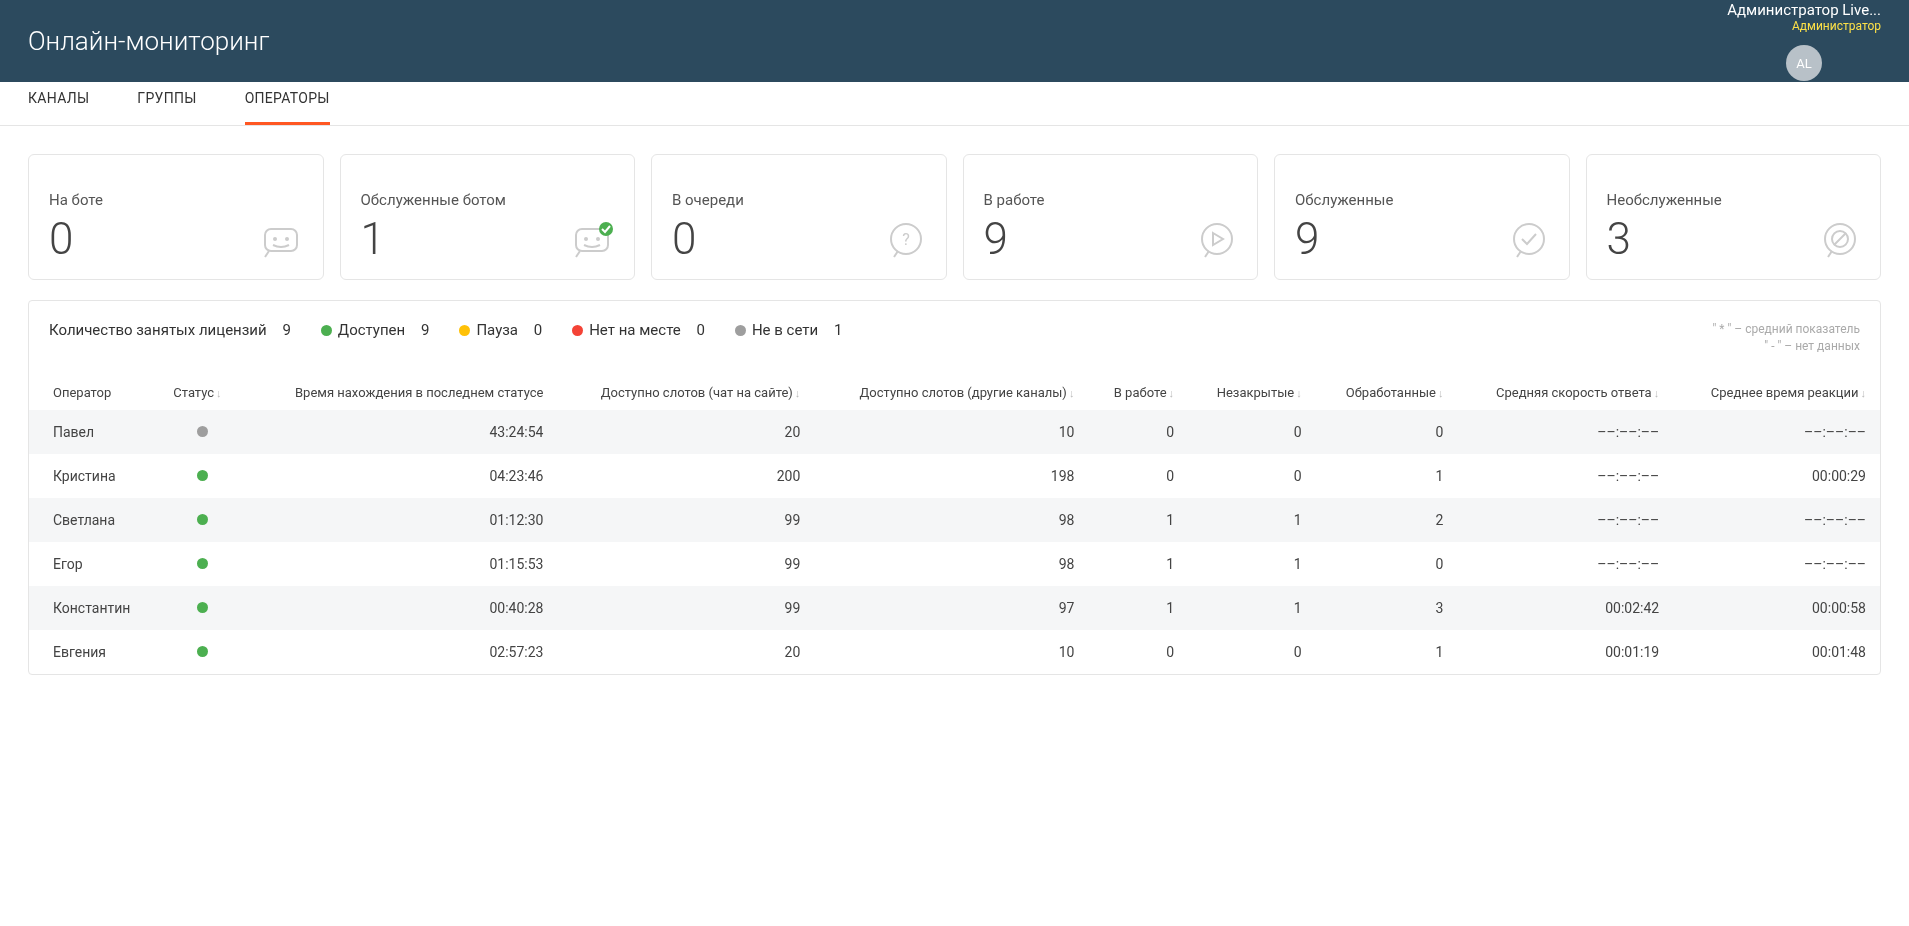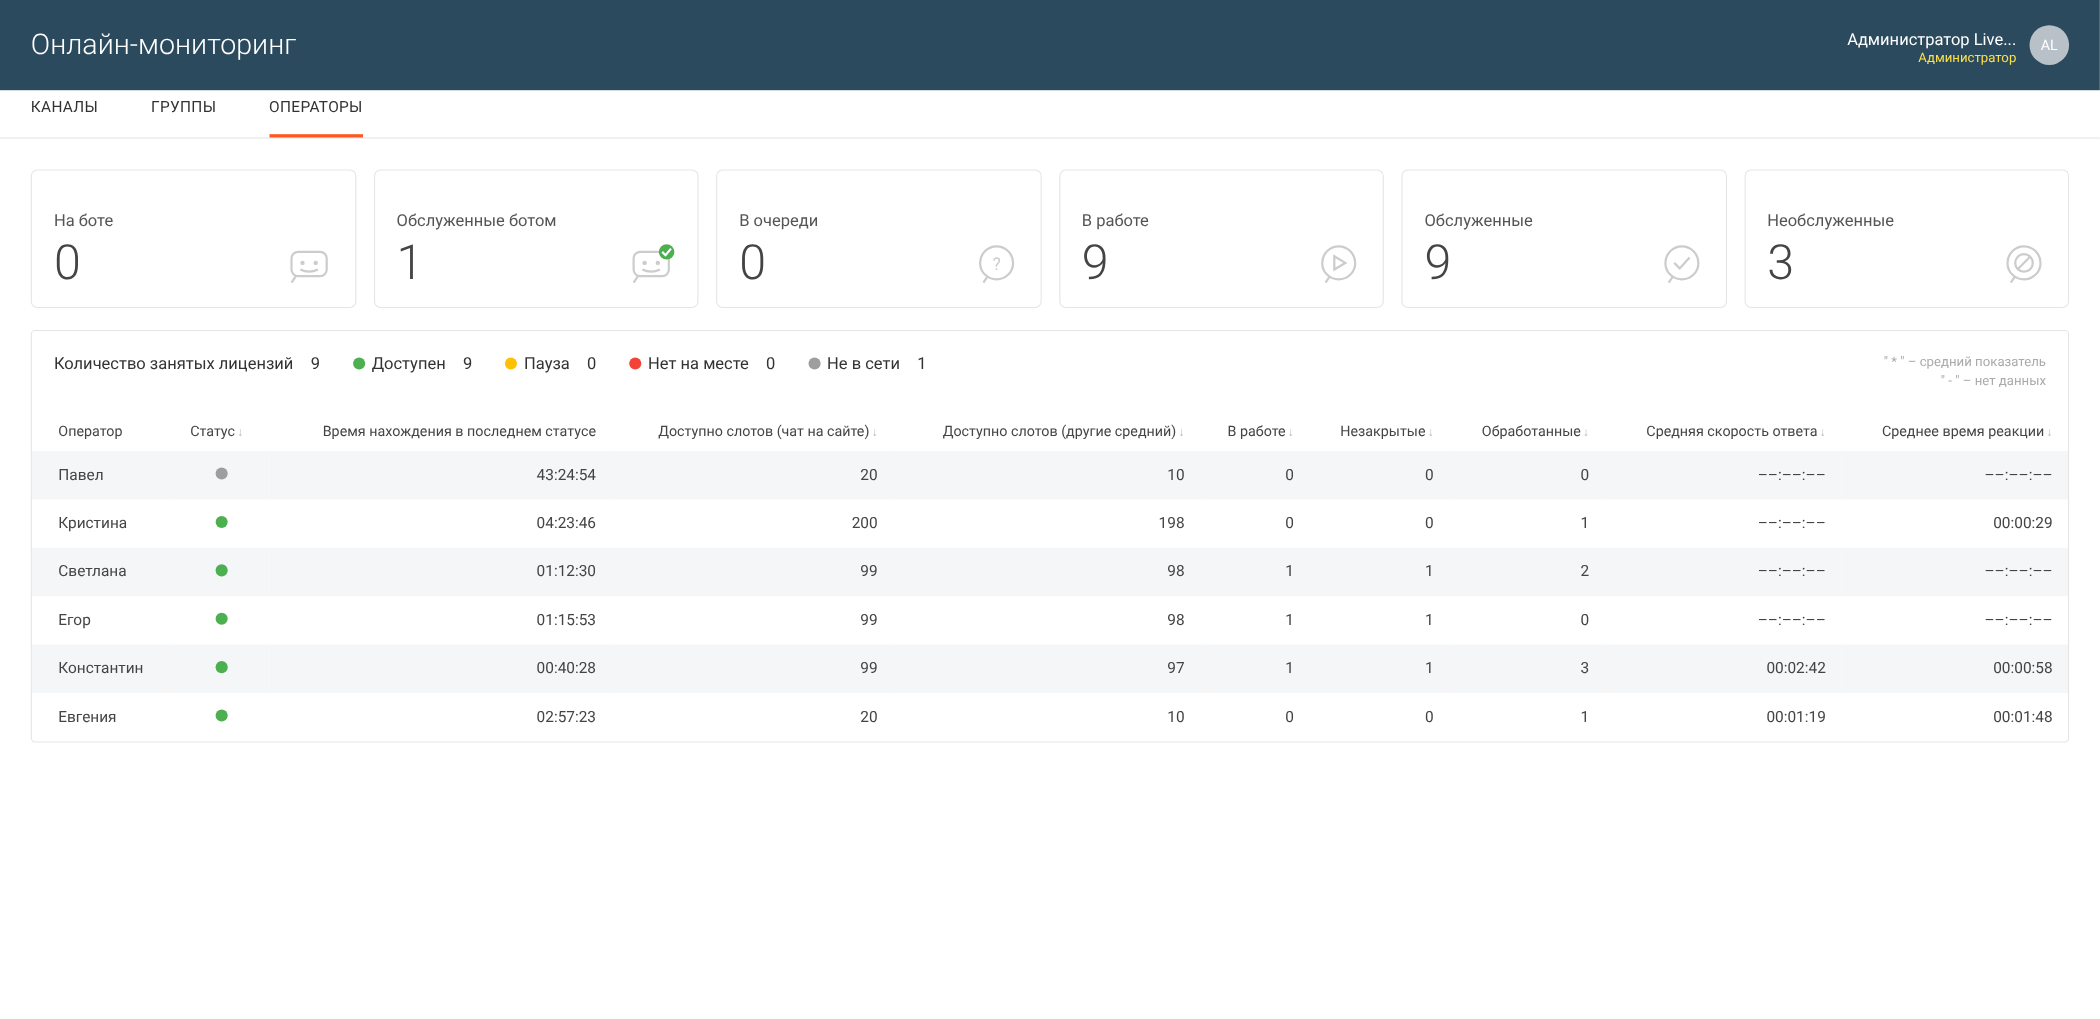--- a/index.html
+++ b/index.html
@@ -1,19 +1,19 @@
 <!DOCTYPE html>
 <html><head>
 <meta charset="utf-8">
 <style>
 * { box-sizing: border-box; margin: 0; padding: 0; }
 body { font-family: -apple-system, BlinkMacSystemFont, "Segoe UI", Roboto, Arial, sans-serif; background: #fff; color: #333; font-size: 14px; }
 .header { background: #2c4a5e; color: #fff; height: 82px; display: flex; align-items: center; justify-content: space-between; padding: 0 28px; }
 .header-title { font-size: 26px; font-weight: 300; }
-.header-user { display: flex; align-items: flex-end; gap: 12px; }
+.header-user { display: flex; align-items: center; gap: 12px; flex-direction: column; }
 .header-user-info { text-align: right; }
 .header-user-name { font-size: 15px; }
 .header-user-role { font-size: 12px; color: #fde047; }
 .avatar { width: 36px; height: 36px; border-radius: 50%; background: #b8c1c8; color: #fff; display: flex; align-items: center; justify-content: center; font-size: 13px; }
 .tabs { border-bottom: 1px solid #e5e5e5; padding: 0 28px; display: flex; gap: 48px; }
 .tab { padding: 8px 0 16px; font-size: 14px; color: #333; cursor: pointer; border-bottom: 3px solid transparent; letter-spacing: 0.3px; }
 .tab.active { border-bottom-color: #ff5722; }
 .content { padding: 28px; }
 .cards { display: grid; grid-template-columns: repeat(6, 1fr); gap: 16px; margin-bottom: 20px; }
 .card { border: 1px solid #e5e5e5; border-radius: 6px; padding: 18px 20px; display: flex; justify-content: space-between; align-items: flex-end; min-height: 126px; }
@@ -173,21 +173,21 @@
       </div>
     </div>
 
     <table class="table">
       <thead>
         <tr>
           <th><span>Оператор</span></th>
           <th class="th-status"><span>Статус</span><span class="sort-icon">↓</span></th>
           <th><span>Время нахождения в последнем статусе</span></th>
           <th><span>Доступно слотов (чат на сайте)</span><span class="sort-icon">↓</span></th>
-          <th><span>Доступно слотов (другие средний)</span><span class="sort-icon">↓</span></th>
+          <th><span>Доступно слотов (другие каналы)</span><span class="sort-icon">↓</span></th>
           <th><span>В работе</span><span class="sort-icon">↓</span></th>
           <th><span>Незакрытые</span><span class="sort-icon">↓</span></th>
           <th><span>Обработанные</span><span class="sort-icon">↓</span></th>
           <th><span>Средняя скорость ответа</span><span class="sort-icon">↓</span></th>
           <th><span>Среднее время реакции</span><span class="sort-icon">↓</span></th>
         </tr>
       </thead>
       <tbody>
 
           <tr>

